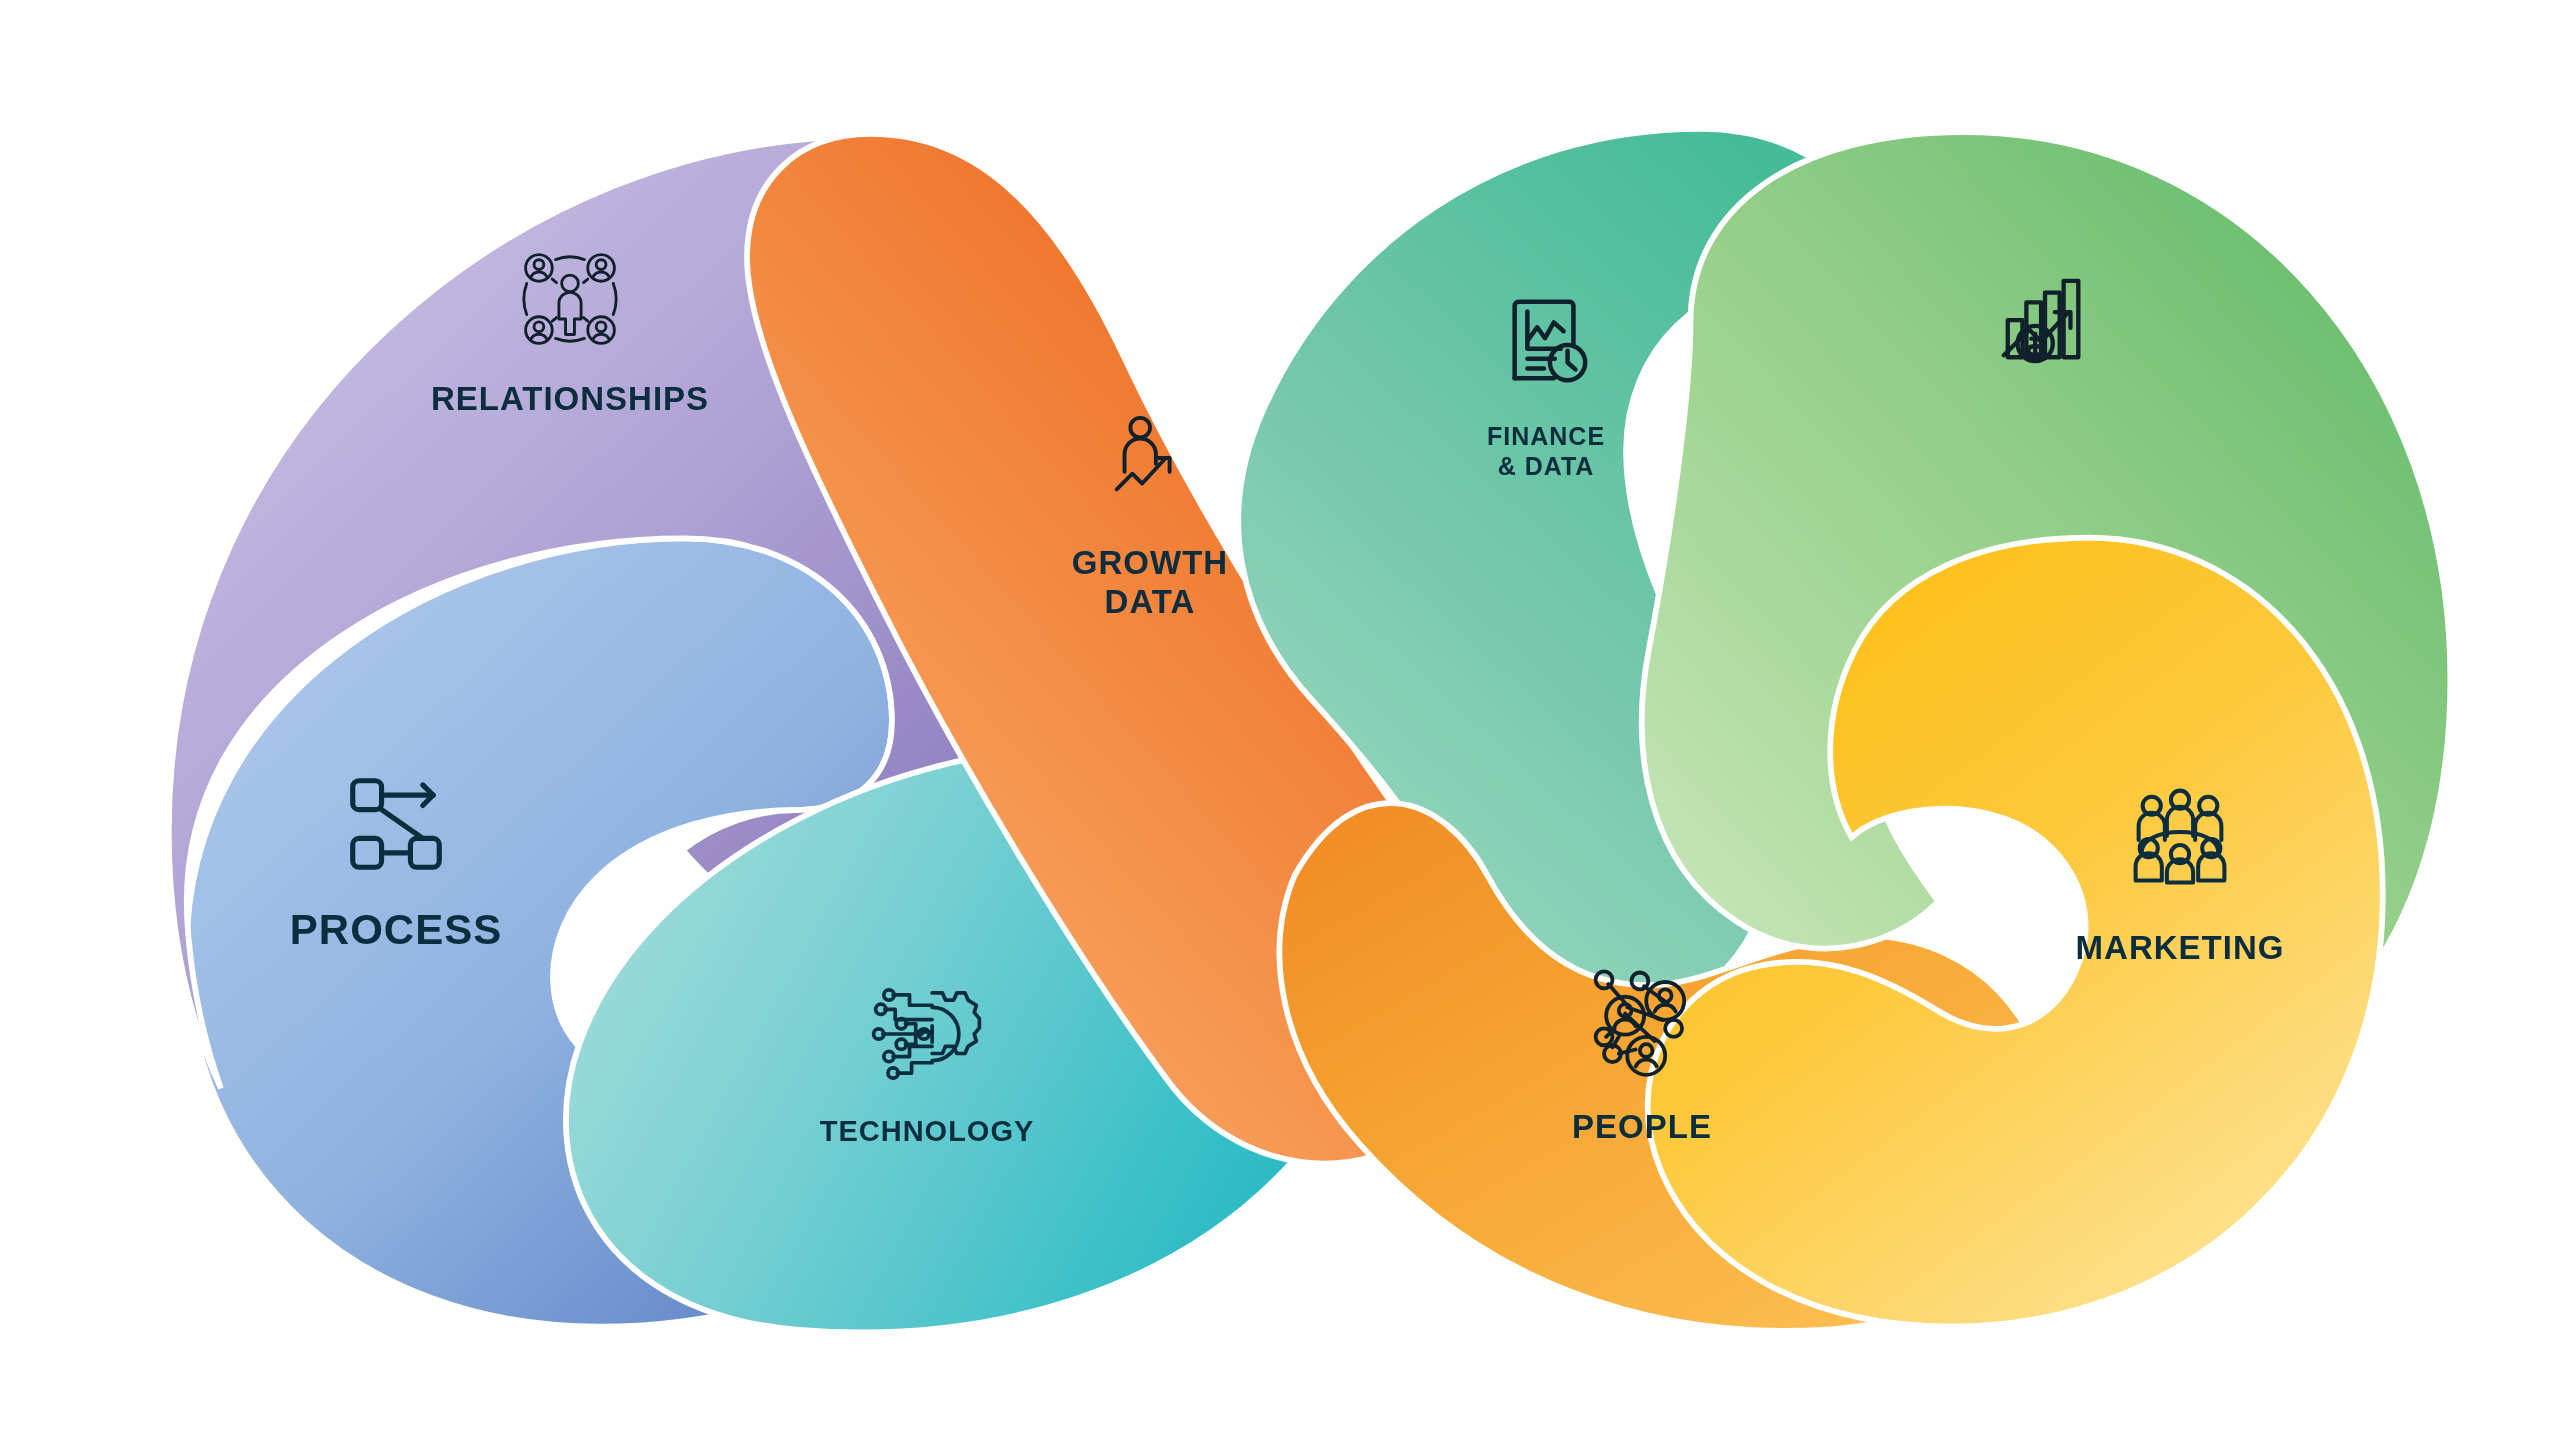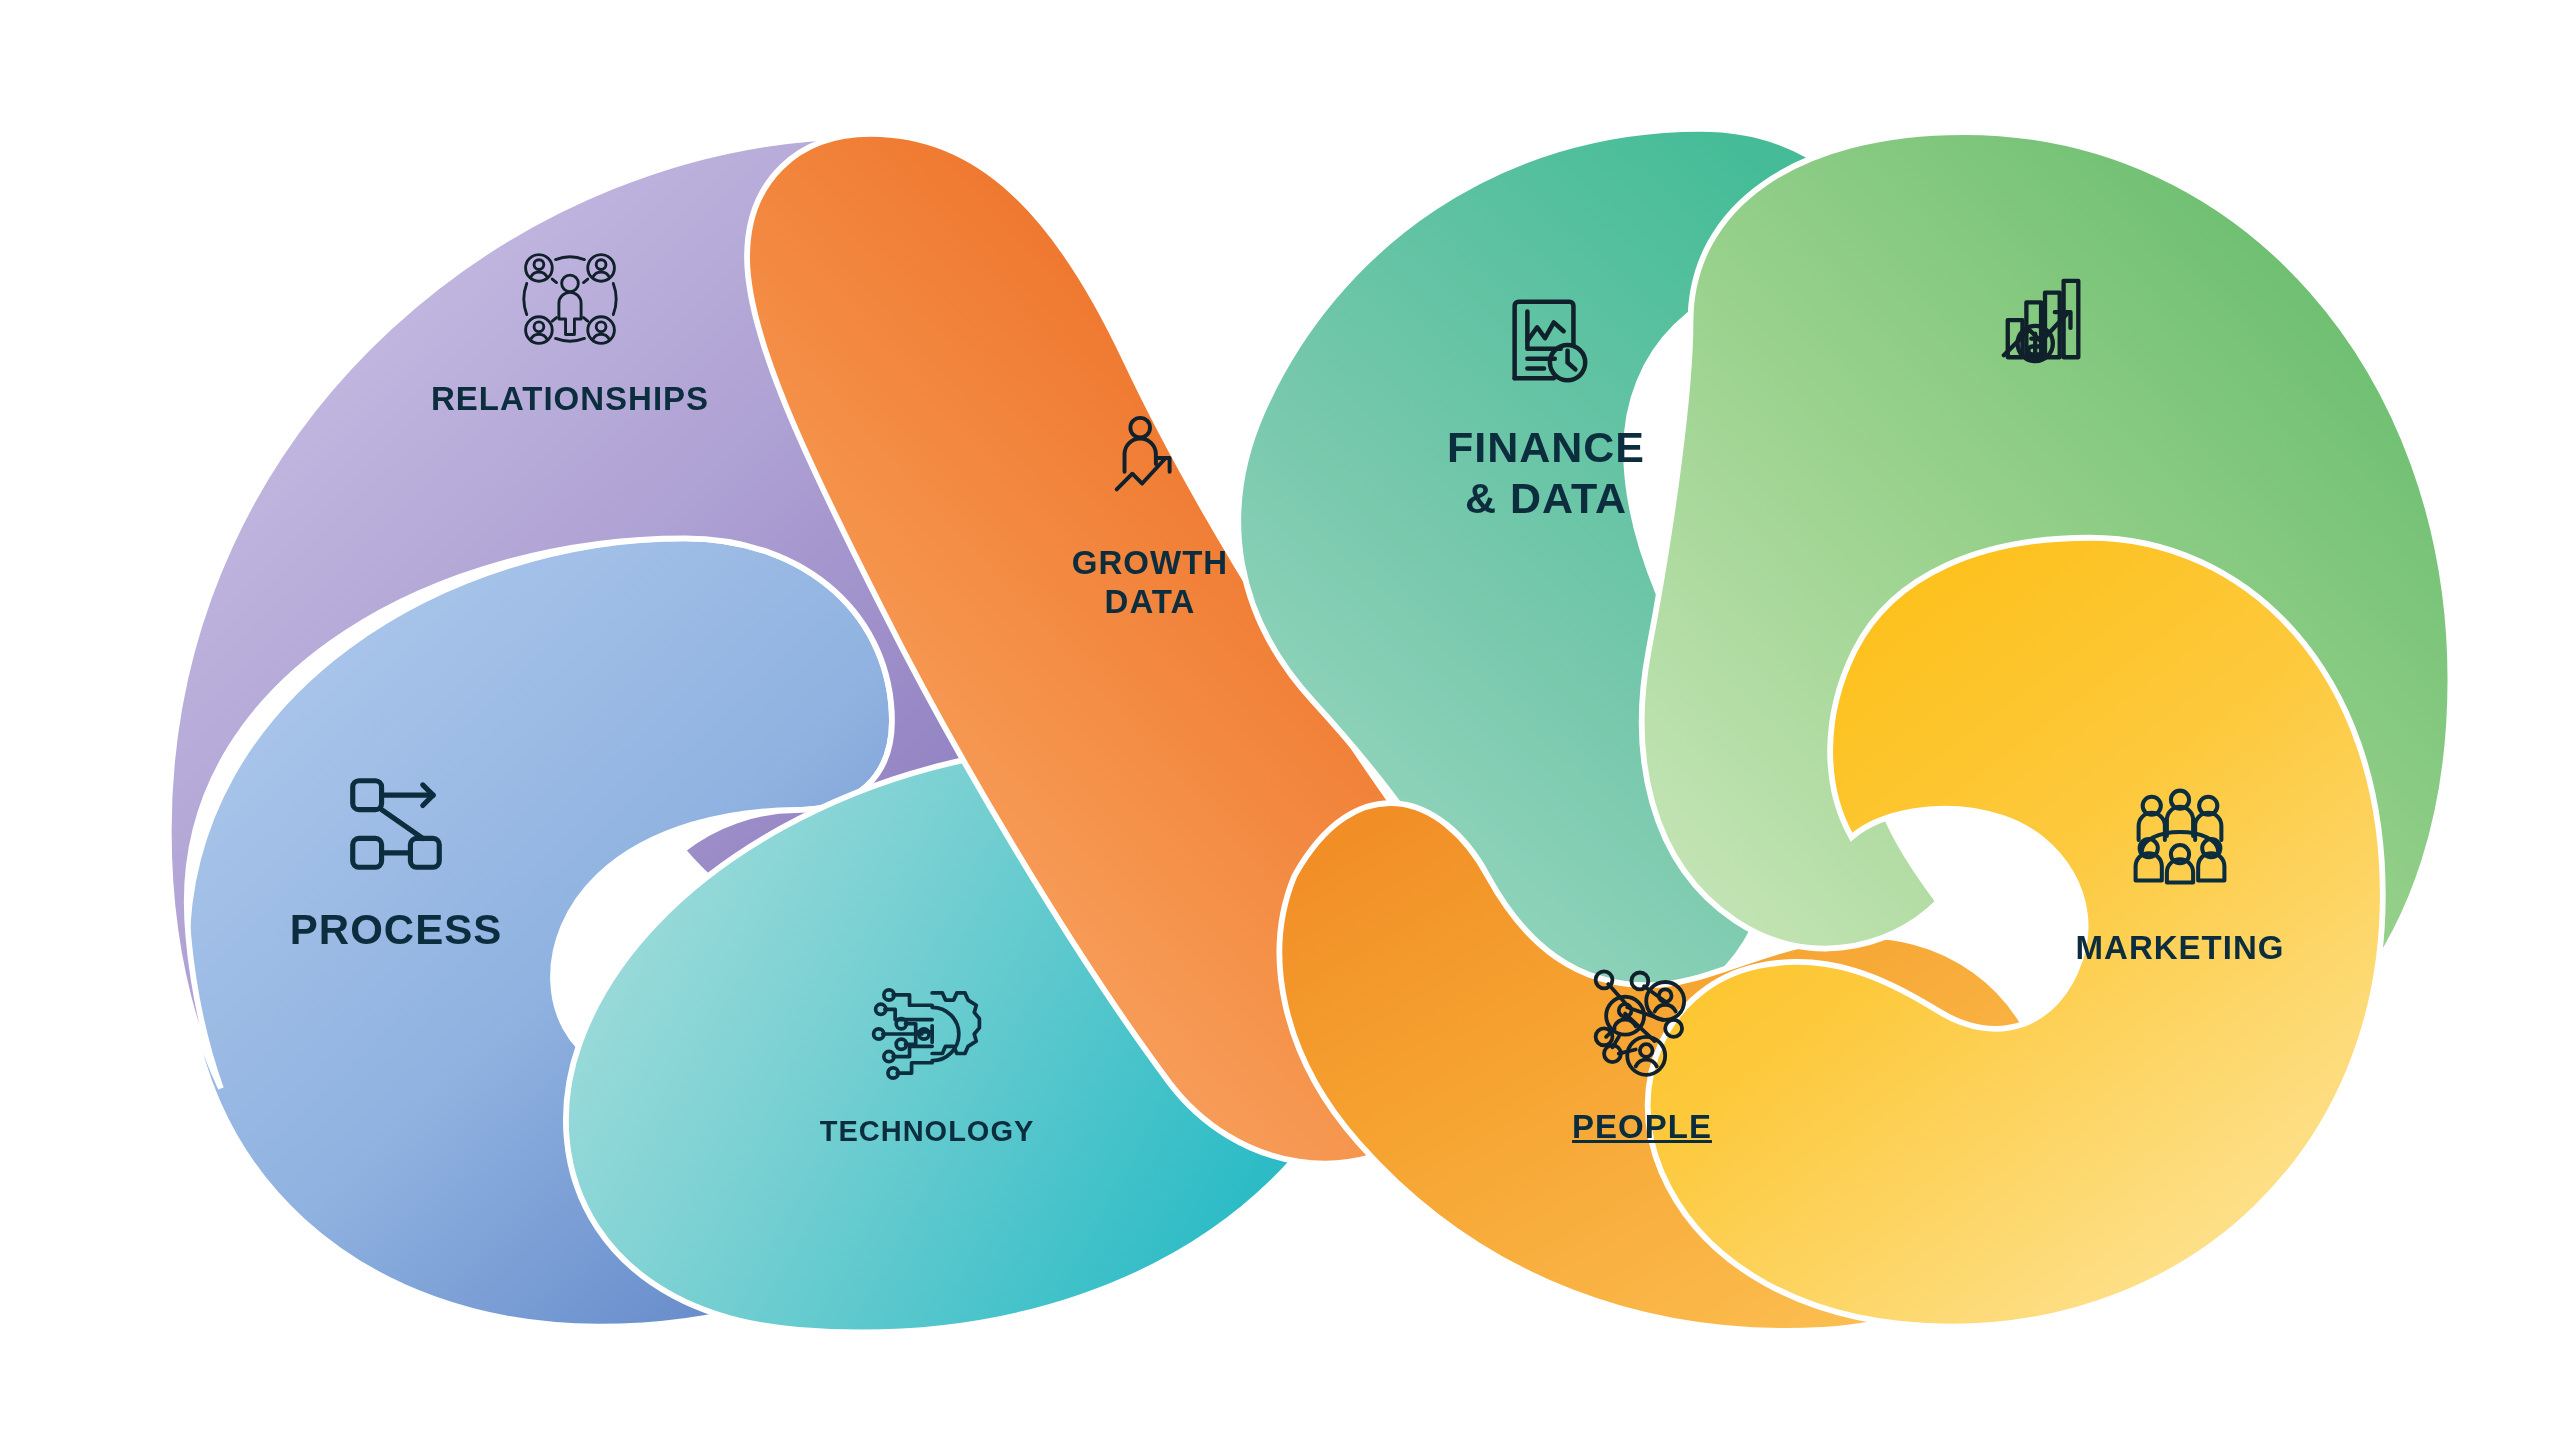--- a/index.html
+++ b/index.html
@@ -218,21 +218,21 @@
     <svg width="98" height="98" viewBox="0 0 100 100" fill="none" stroke="#11212B" stroke-width="4.6" stroke-linecap="round" stroke-linejoin="round">
       <path d="M18 88V14a4 4 0 0 1 4-4h52a4 4 0 0 1 4 4v40"></path>
       <path d="M18 88h40"></path>
       <path d="M31 20v38h34"></path>
       <path d="M31 50l10-14 8 11 9-16 10 9"></path>
       <path d="M31 68h28M31 78h17"></path>
       <circle cx="72" cy="72" r="18"></circle>
       <path d="M72 60v12l8 7"></path>
     </svg>
   </div>
-  <div class="seg-label" style="left:1546px;top:422px;font-size:43px;">FINANCE
+  <div class="seg-label" style="left:1546px;top:422px;font-size:25px;">FINANCE
 &amp; DATA</div>
 
   <div class="seg-icon" style="left:2045px;top:322px;">
     <svg width="98" height="98" viewBox="0 0 100 100" fill="none" stroke="#11212B" stroke-width="4.4" stroke-linecap="round" stroke-linejoin="round">
       <rect x="12" y="48" width="15" height="38"></rect>
       <rect x="31" y="30" width="15" height="56"></rect>
       <rect x="50" y="20" width="15" height="66"></rect>
       <rect x="69" y="8" width="15" height="78"></rect>
       <path d="M8 84L34 58l12 12 26-28"></path>
       <path d="M60 40h16v16"></path>
@@ -272,21 +272,21 @@
         <circle cx="72" cy="31" r="6"></circle>
       <path d="M62 46a11 11 0 0 1 20 0"></path>
       <circle cx="34" cy="50" r="18"></circle>
         <circle cx="34" cy="45" r="6"></circle>
       <path d="M24 60a11 11 0 0 1 20 0"></path>
       <circle cx="54" cy="88" r="18"></circle>
         <circle cx="54" cy="83" r="6"></circle>
       <path d="M44 98a11 11 0 0 1 20 0"></path>
     </svg>
   </div>
-  <div class="seg-label" style="left:1642px;top:1108px;font-size:33px;text-decoration:underline;">PEOPLE</div>
+  <div class="seg-label" style="left:1642px;top:1108px;font-size:33px;">PEOPLE</div>
 
   <div class="seg-icon" style="left:927px;top:1034px;">
     <svg width="113" height="106" viewBox="0 0 110 100" fill="none" stroke="#0B2D3E" stroke-width="3.6" stroke-linecap="round" stroke-linejoin="round">
       <path d="M60 10h10l3 7h8l3-7h8l3 7 8 5-2 7 5 6v9l-5 6 2 7-8 5-3 7h-8l-3-7h-8l-3 7H60"></path>
       <path d="M60 24a26 26 0 0 1 0 52"></path>
       <path d="M22 12h16v10h22M14 26h10v10h36M34 40h10v8h16M12 50h38M34 60h10v-8M22 72h16V62h22M26 88h14V78h20"></path>
       <circle cx="18" cy="12" r="5"></circle>
       <circle cx="10" cy="26" r="5"></circle>
       <circle cx="30" cy="40" r="5"></circle>
       <circle cx="8" cy="50" r="5"></circle>

